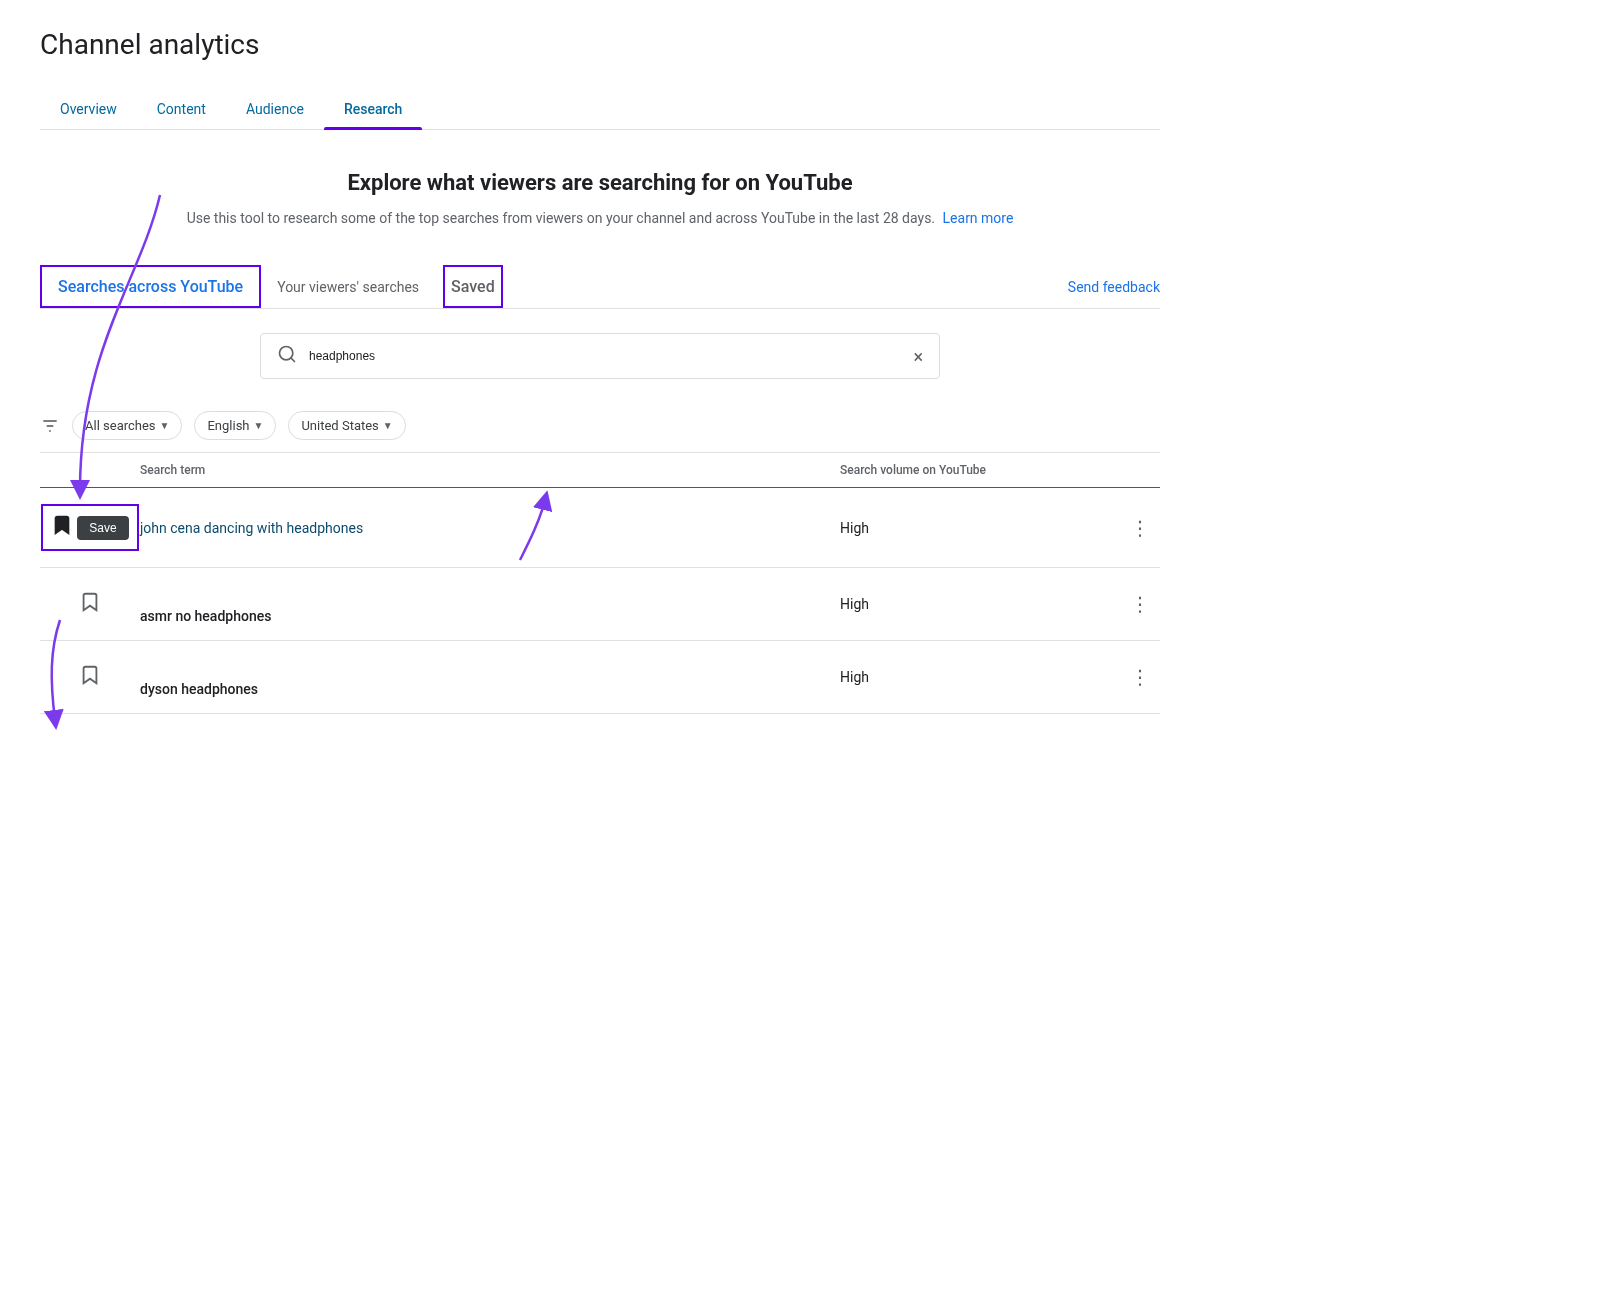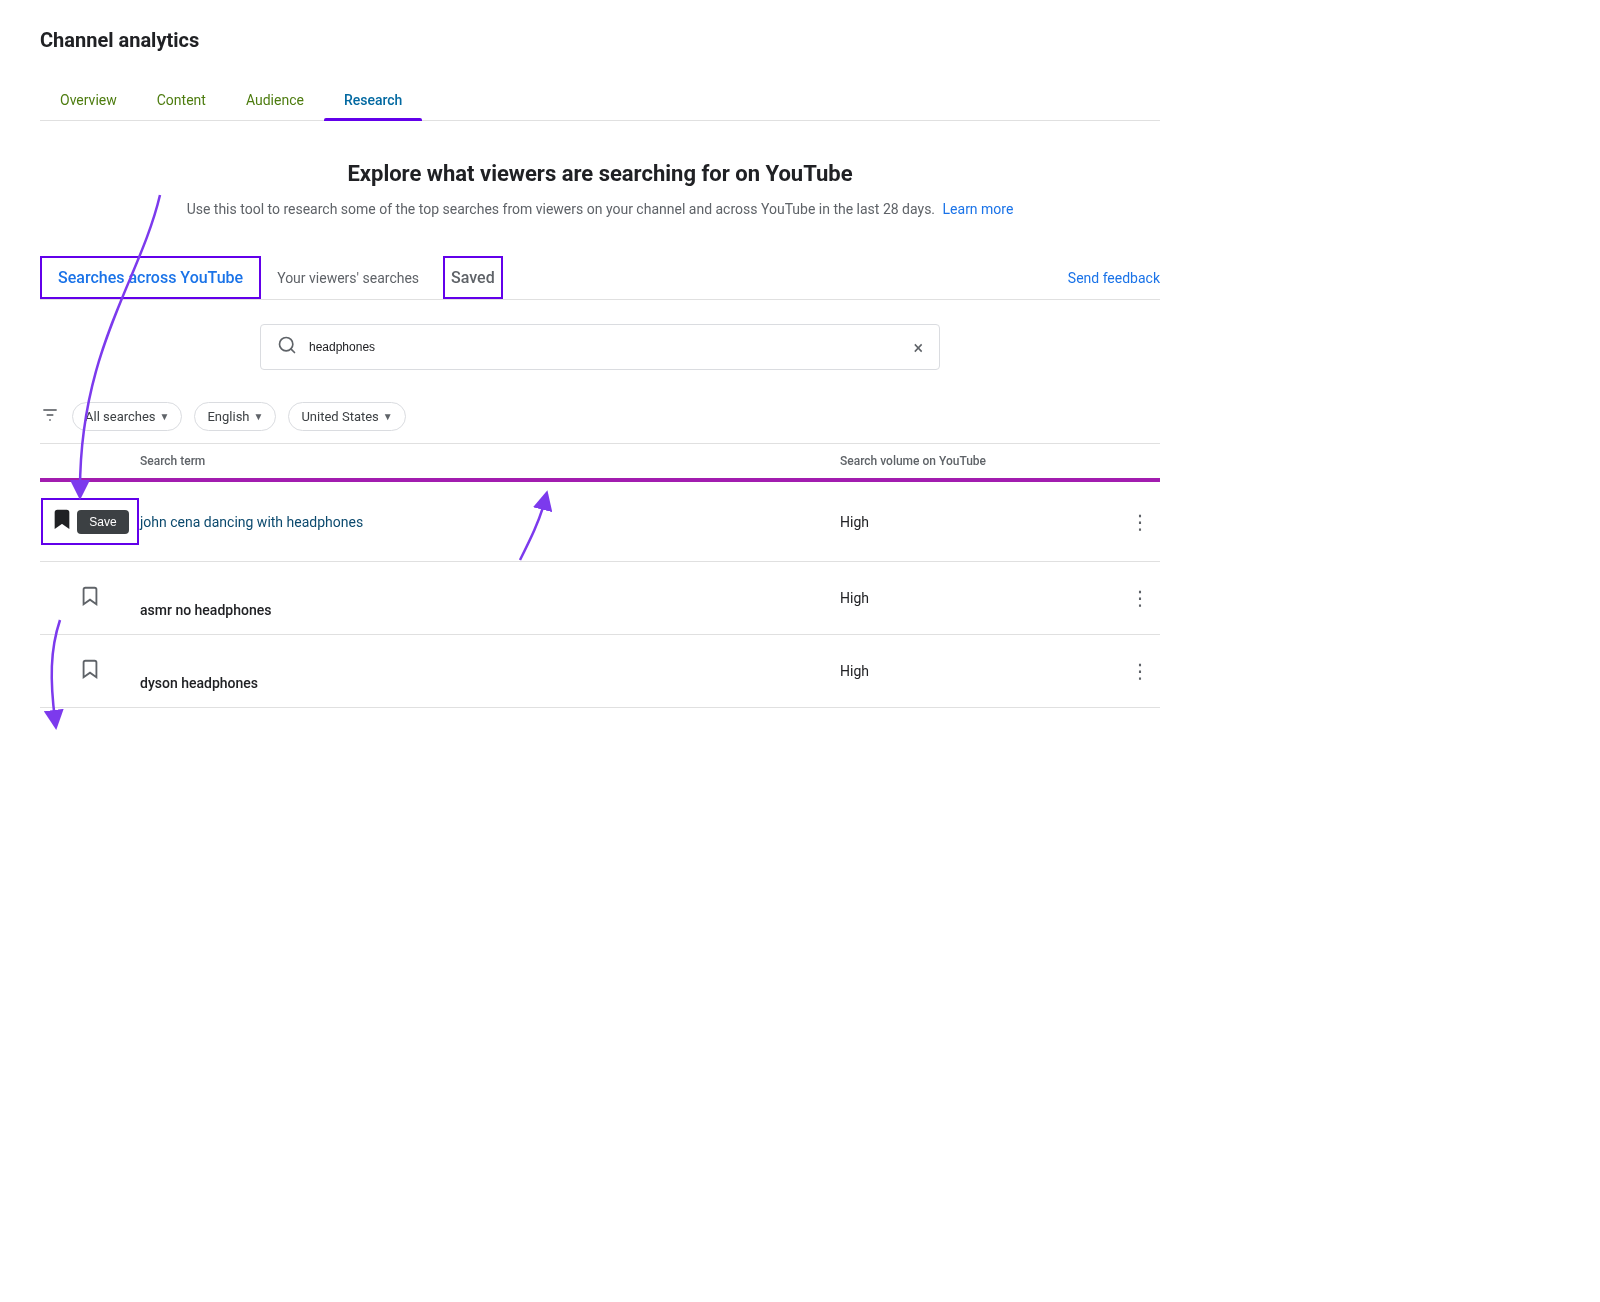--- a/index.html
+++ b/index.html
@@ -9,36 +9,36 @@
       color: #202124;
       font-size: 14px;
     }
 
     .page {
       max-width: 1200px;
       padding: 28px 40px;
     }
 
     .page-title {
-      font-size: 20px;
-      font-weight: 700;
+      font-size: 28px;
+      font-weight: 400;
       color: #202124;
       margin-bottom: 28px;
     }
 
     
     .tabs {
       display: flex;
       border-bottom: 1px solid #e0e0e0;
       margin-bottom: 0;
     }
     .tab-item {
       padding: 12px 20px;
       font-size: 14px;
-      color: #4d7c0f;
+      color: #0369a1;
       cursor: pointer;
       text-decoration: none;
       position: relative;
     }
     .tab-item.active {
       color: #0369a1;
       font-weight: 500;
     }
     .tab-item.active::after {
       content: '';
@@ -147,21 +147,21 @@
     }
     .search-clear {
       color: #5f6368;
       cursor: pointer;
       font-size: 18px;
     }
 
     
     .filters-row {
       display: flex;
-      align-items: center;
+      align-items: flex-end;
       padding: 12px 0;
       gap: 12px;
       border-bottom: 1px solid #e0e0e0;
     }
     .filter-icon {
       color: #5f6368;
       font-size: 18px;
       cursor: pointer;
     }
     .filter-chip {
@@ -178,21 +178,21 @@
     }
     .filter-chip .chevron {
       font-size: 10px;
       color: #5f6368;
     }
 
     
     .table-header {
       display: flex;
       padding: 10px 0;
-      border-bottom: 4px solid #a21caf;
+      border-bottom: 1px solid #a21caf;
     }
     .col-term {
       flex: 1;
       font-size: 12px;
       font-weight: 500;
       color: #5f6368;
       padding-left: 100px;
     }
     .col-volume {
       width: 280px;

